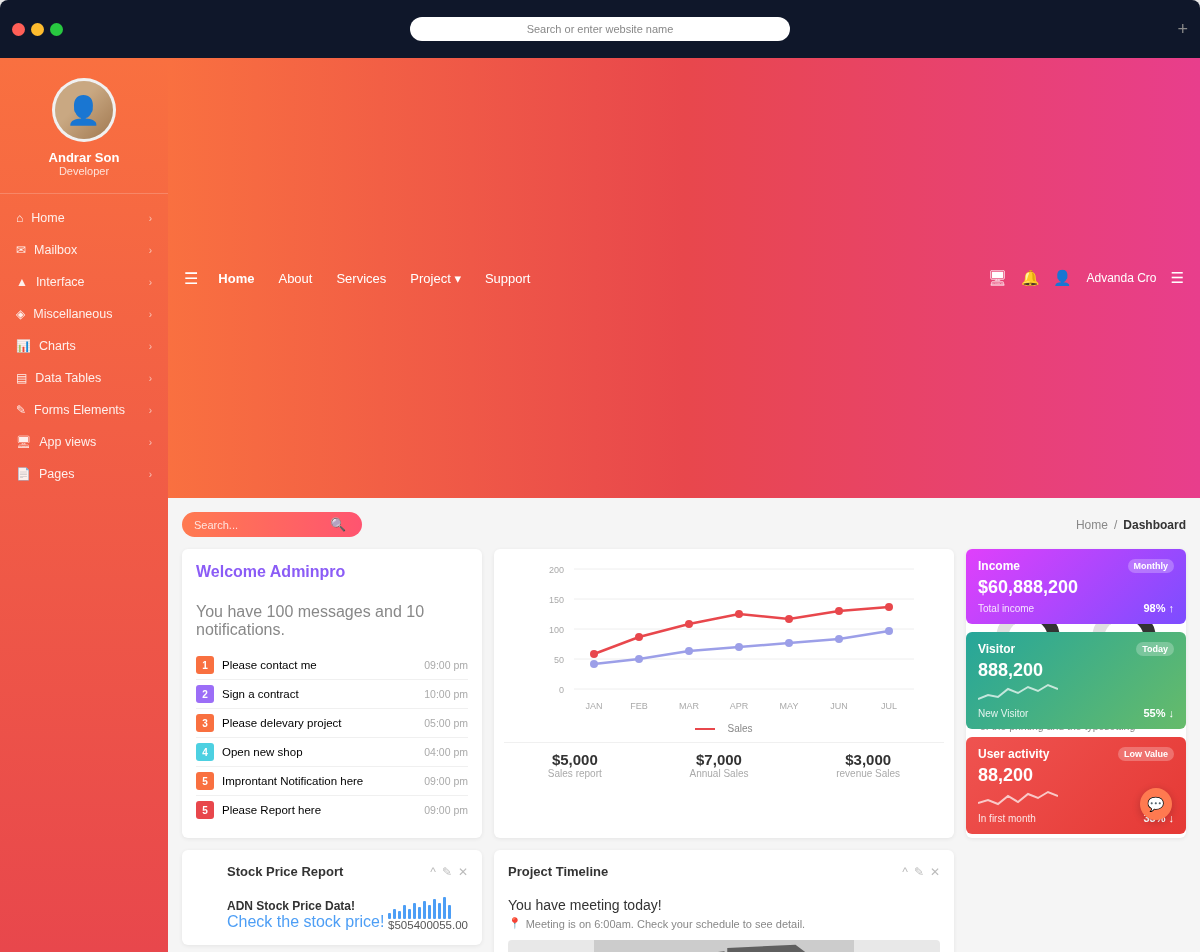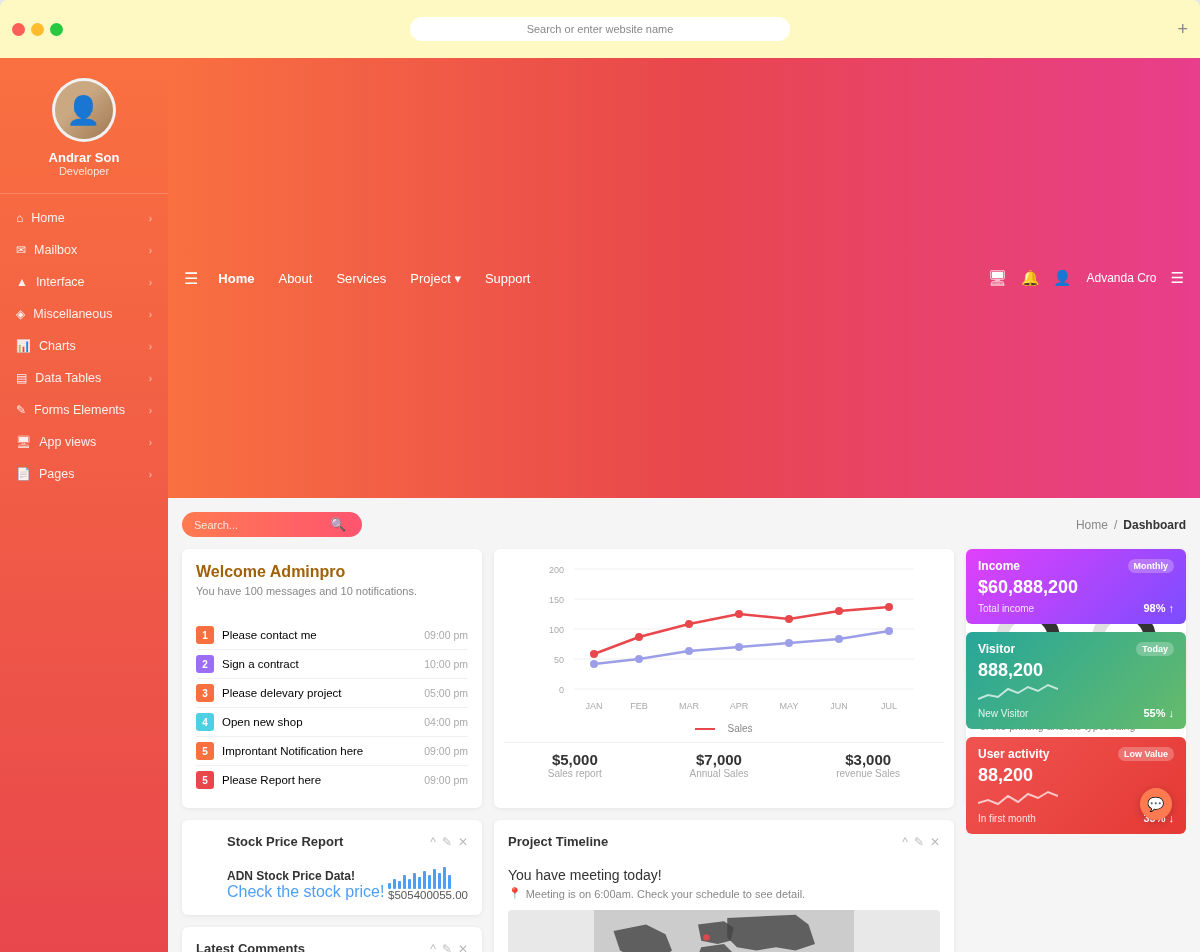--- a/index.html
+++ b/index.html
@@ -1,20 +1,20 @@
 <!DOCTYPE html>
 <html><head>
   <meta charset="utf-8">
   <style>
     * { box-sizing: border-box; margin: 0; padding: 0; font-family: 'Segoe UI', Arial, sans-serif; }
     body { background: #e8e8e8; width: 1200px; height: 952px; overflow: hidden; }
 
     
     .browser-chrome {
-      background: #fef9c3;
+      background: #0f172a;
       height: 58px;
       border-radius: 8px 8px 0 0;
       display: flex;
       align-items: center;
       padding: 0 12px;
       gap: 8px;
       position: relative;
     }
     .traffic-lights { display: flex; gap: 6px; }
     .tl { width: 13px; height: 13px; border-radius: 50%; }
@@ -170,22 +170,22 @@
 
     
     .card {
       background: white;
       border-radius: 6px;
       padding: 14px;
       box-shadow: 0 1px 4px rgba(0,0,0,0.07);
     }
 
     
-    .welcome-card h3 { font-size: 16px; font-weight: 700; color: #a16207; margin-bottom: 4px; }
-    .welcome-card p { font-size: 11px; color: #888; margin-bottom: 24px; }
+    .welcome-card h3 { font-size: 16px; font-weight: 700; color: #8b5cf6; margin-bottom: 22px; }
+    .welcome-card p { font-size: 16px; color: #888; margin-bottom: 12px; }
     .task-list { list-style: none; }
     .task-item {
       display: flex;
       align-items: center;
       justify-content: space-between;
       padding: 5px 0;
       border-bottom: 1px solid #f0f0f0;
       font-size: 11.5px;
     }
     .task-item:last-child { border-bottom: none; }

